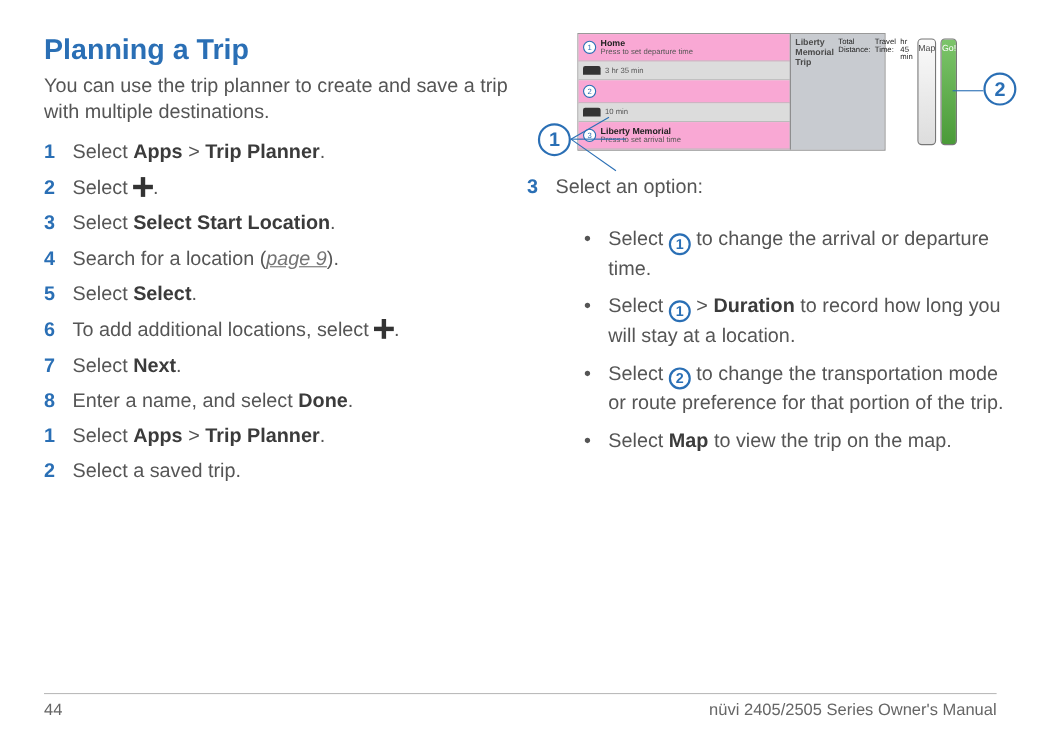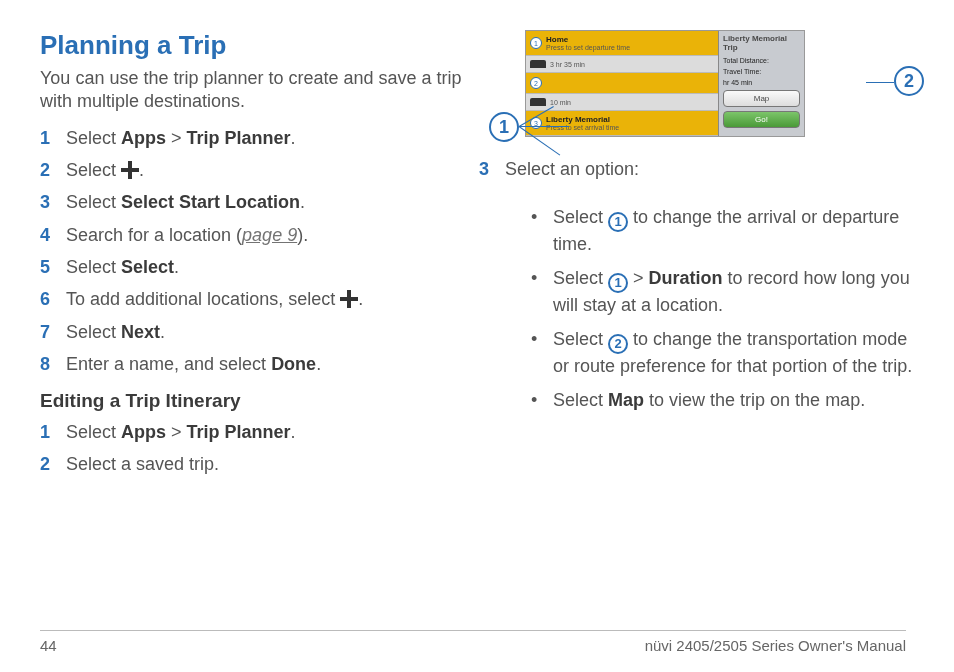--- a/index.html
+++ b/index.html
@@ -112,30 +112,30 @@
     background: #d8d8d8;
     margin-left: 36px;
   }
   .shot-left { flex: 1; background: #eee; }
   .shot-right {
     width: 86px;
     background: #c8cbd0;
     border-left: 1px solid #888;
     padding: 4px;
     display: flex;
-    flex-direction: column;
+    flex-direction: row;
     gap: 4px;
   }
   .row {
     display: flex;
     align-items: center;
     border-bottom: 1px solid #bbb;
     padding: 4px;
     gap: 4px;
-    background: #eab308;
+    background: #f9a8d4;
   }
   .row.mid { background: #dcdcdc; }
   .tiny-circ {
     width: 12px; height: 12px;
     border: 1px solid #2a6fb5;
     border-radius: 50%;
     display: inline-flex;
     align-items: center; justify-content: center;
     font-size: 7px; color: #2a6fb5;
     background: #fff;
@@ -229,21 +229,20 @@
       <li>
           <span class="num">7</span>
           <span class="body"><span>Select </span><span class="b">Next</span><span>.</span></span>
         </li>
       <li>
           <span class="num">8</span>
           <span class="body"><span>Enter a name, and select </span><span class="b">Done</span><span>.</span></span>
         </li>
     </ol>
 
-    <h2 class="sub">Editing a Trip Itinerary</h2>
 
     <ol class="steps">
       <li>
           <span class="num">1</span>
           <span class="body"><span>Select </span><span class="b">Apps</span><span> &gt; </span><span class="b">Trip Planner</span><span>.</span></span>
         </li>
       <li>
           <span class="num">2</span>
           <span class="body"><span>Select a saved trip.</span></span>
         </li>

